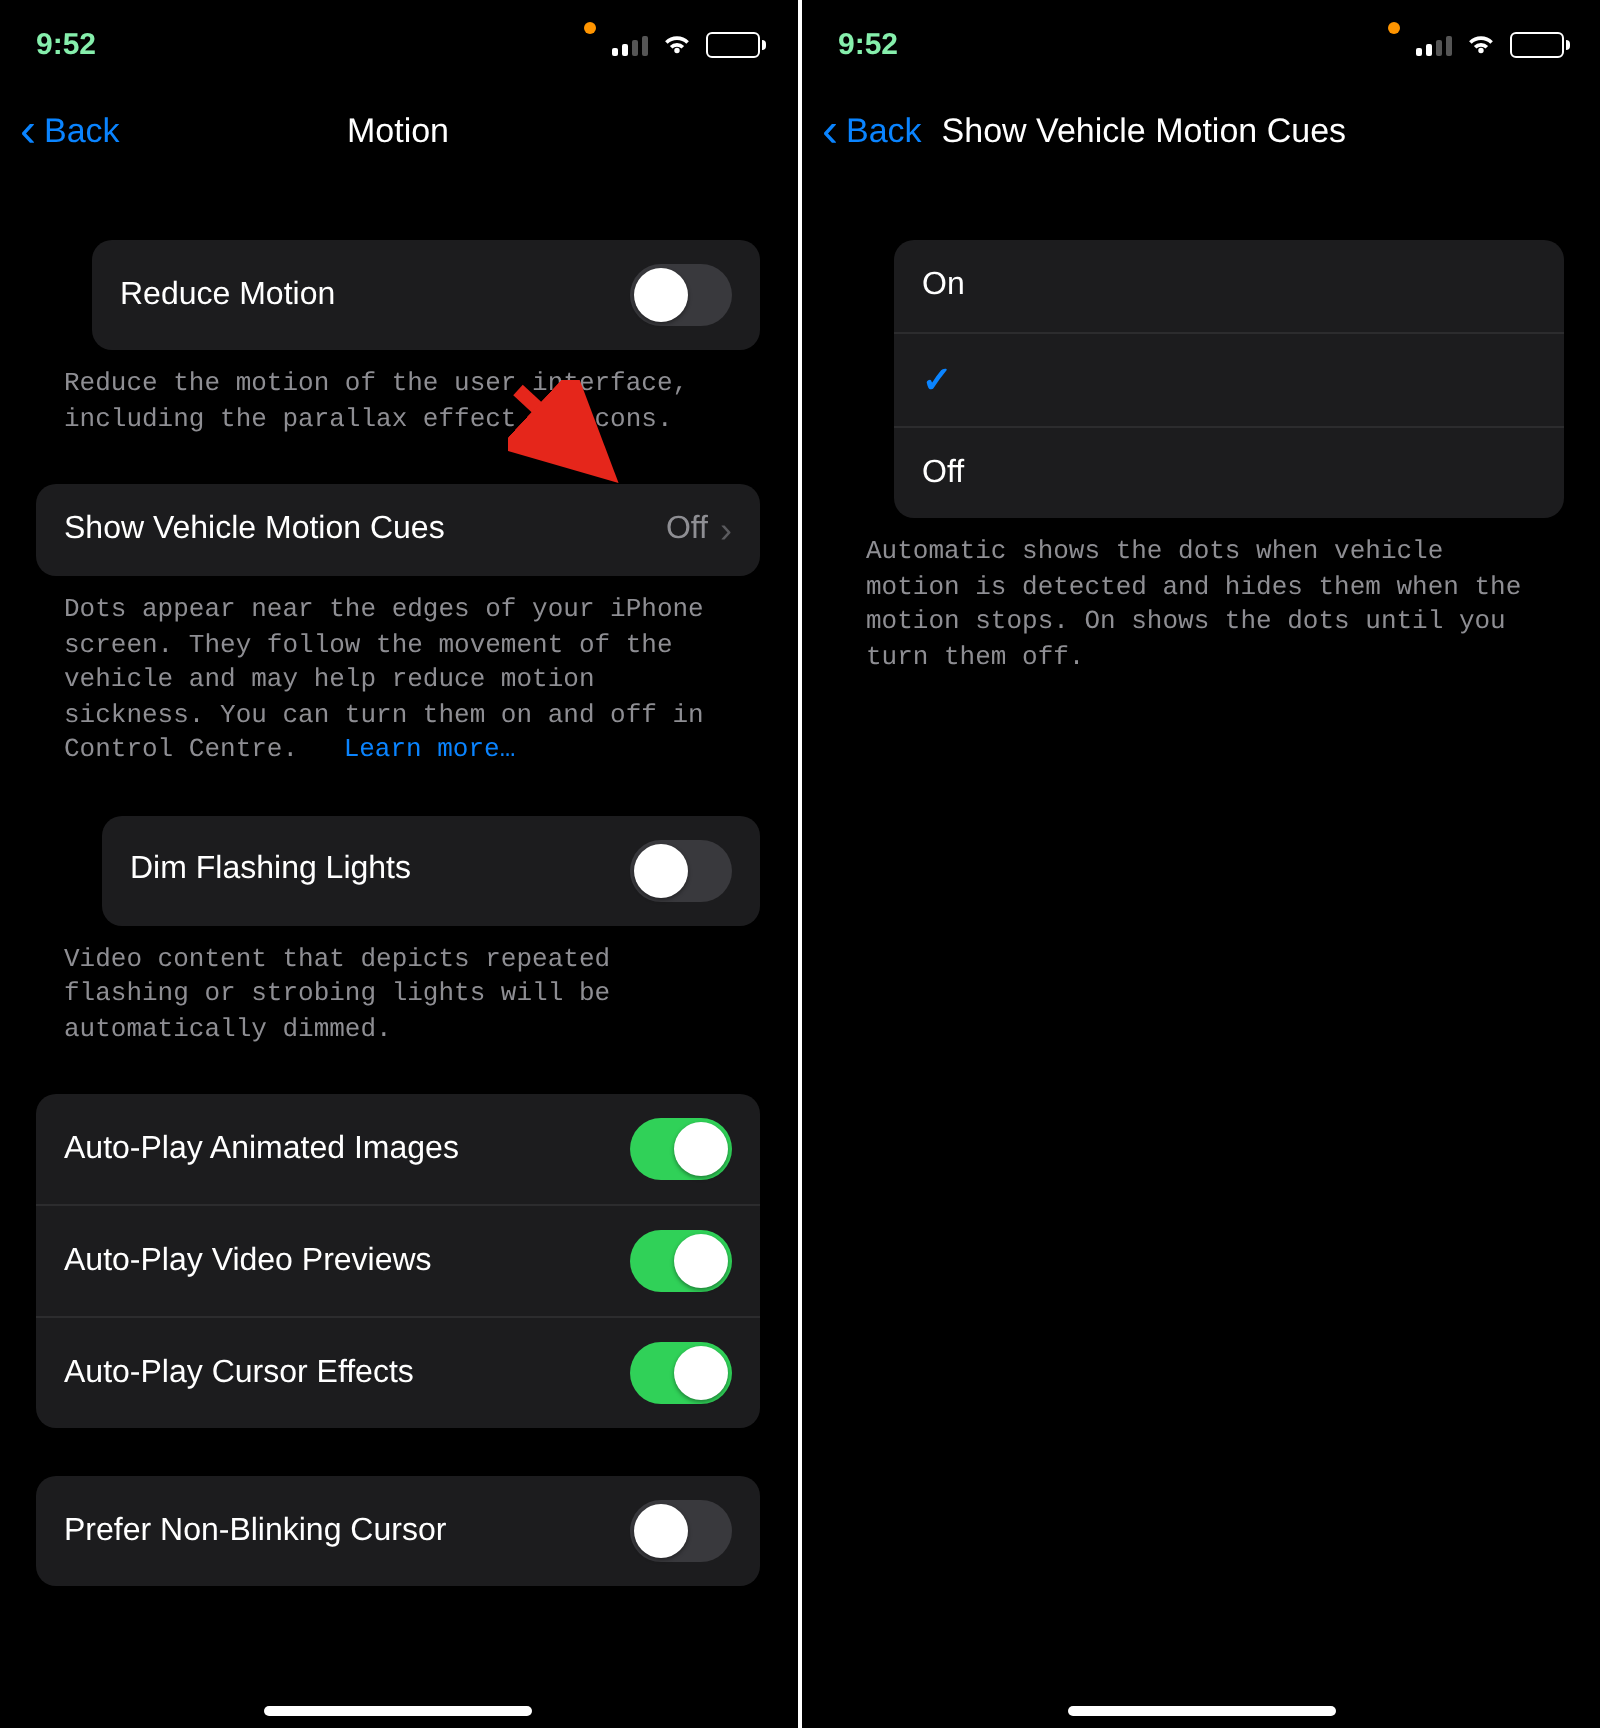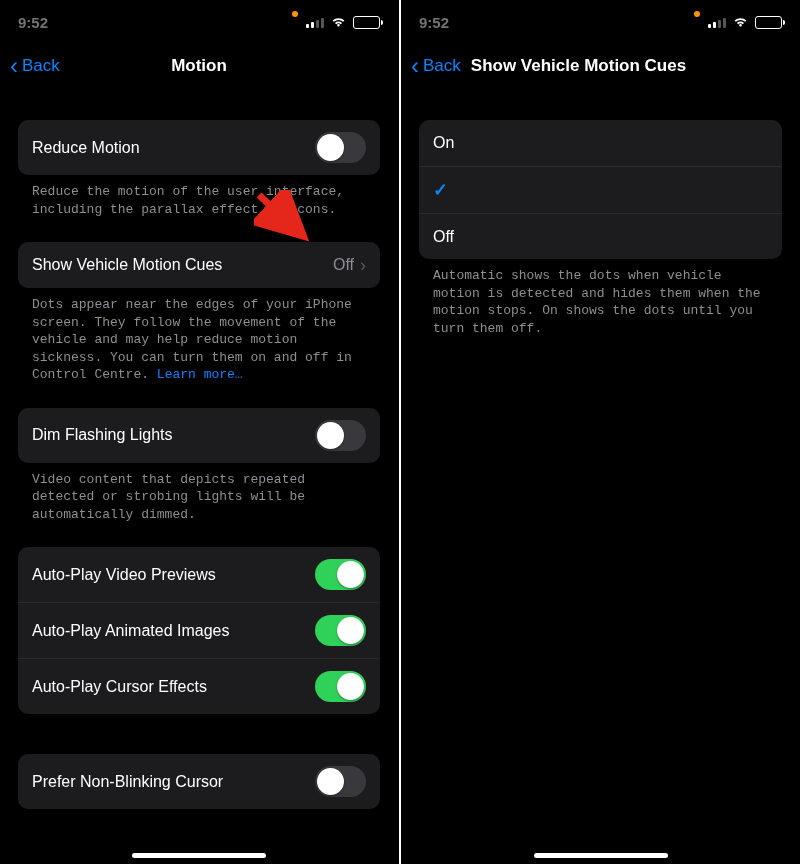--- a/index.html
+++ b/index.html
@@ -12,21 +12,21 @@
   .phone {
     position: absolute; top: 0; width: 399px; height: 864px;
     background: #000; overflow: hidden;
   }
   .phone.left { left: 0; border-right: 1px solid #000; }
   .phone.right { right: 0; }
 
   
   .status {
     height: 44px; display: flex; align-items: center; justify-content: space-between;
-    padding: 0 18px; color: #737373; font-size: 15px; font-weight: 600;
+    padding: 0 18px; color: #86efac; font-size: 15px; font-weight: 600;
   }
   .status-left { width: 80px; }
   .status-right { width: 90px; display: flex; align-items: center; justify-content: flex-end; gap: 6px; }
   .signal {
     display: inline-flex; align-items: flex-end; gap: 2px; height: 12px;
   }
   .signal .bar { width: 3px; background: #555; border-radius: 1px; }
   .signal .bar.on { background: #fff; }
   .signal .b1 { height: 4px; }
   .signal .b2 { height: 6px; }
@@ -51,42 +51,42 @@
   .nav {
     height: 44px; position: relative; display:flex; align-items:center; padding:0 10px;
   }
   .back-btn {
     display:flex; align-items:center; color:#0a84ff; font-size:17px; gap:4px;
     cursor:pointer;
   }
   .back-btn .chev { font-size:24px; line-height:1; font-weight:500; }
   .nav-title {
     position:absolute; left:0; right:0; text-align:center; color:#fff;
-    font-size:17px; font-weight:700; pointer-events:none;
+    font-size:17px; font-weight:400; pointer-events:none;
   }
   .phone.right .nav-title { position:static; flex:1; text-align:left; padding-left:10px; }
 
   
   .content { padding: 18px 18px 0 18px; }
   .group {
     background:#1c1c1e; border-radius:10px; overflow:hidden; margin-top:14px;
   }
-  .group:first-child{ margin-top:14px; }
+  .group:first-child{ margin-top:14px;margin-left:28px; }
   .row {
     min-height:46px; padding:12px 14px; display:flex; align-items:center;
     color:#fff; font-size:16px; cursor:pointer;
   }
   .row + .row { border-top:1px solid #2c2c2e; }
   .row .label { flex:1; }
   .row .value { color:#8e8e93; font-size:16px; margin-right:6px; }
   .chevron { color:#5a5a5e; font-size:18px; line-height:1; }
   .footer {
     color:#8e8e93; font-size:13px; line-height:1.35; padding:8px 14px 0 14px;font-family:Liberation Mono, monospace;
   }
-  .footer a { color:#0a84ff; text-decoration:none; }
+  .footer a { color:#0a84ff; text-decoration:none;margin-left:15px; }
 
   
   .switch {
     width:51px; height:31px; border-radius:31px; position:relative; flex-shrink:0;
   }
   .switch .knob {
     position:absolute; top:2px; width:27px; height:27px; border-radius:50%; background:#fff;
     box-shadow:0 1px 2px rgba(0,0,0,.4);
   }
   .switch.off { background:#39393d; }
@@ -157,52 +157,52 @@
         <div class="row">
           <span class="label">Show Vehicle Motion Cues</span>
           <span class="value">Off</span>
           <span class="chevron">›</span>
         </div>
       </div>
       <div class="footer">
         <span>Dots appear near the edges of your iPhone screen. They follow the movement of the vehicle and may help reduce motion sickness. You can turn them on and off in Control Centre. </span><a href="#">Learn more…</a>
       </div>
 
-      <div class="group" style="margin-top:24px;">
+      <div class="group" style="margin-top:24px;margin-left:33px;">
         <div class="row">
           <span class="label">Dim Flashing Lights</span>
           <span class="switch off">
               <span class="knob"></span>
             </span>
         </div>
       </div>
-      <div class="footer">Video content that depicts repeated detected or strobing lights will be automatically dimmed.</div>
+      <div class="footer">Video content that depicts repeated flashing or strobing lights will be automatically dimmed.</div>
 
       <div class="group" style="margin-top:24px;">
+        <div class="row">
+          <span class="label">Auto-Play Animated Images</span>
+          <span class="switch on">
+              <span class="knob"></span>
+            </span>
+        </div>
         <div class="row">
           <span class="label">Auto-Play Video Previews</span>
           <span class="switch on">
               <span class="knob"></span>
             </span>
         </div>
         <div class="row">
-          <span class="label">Auto-Play Animated Images</span>
-          <span class="switch on">
-              <span class="knob"></span>
-            </span>
-        </div>
-        <div class="row">
           <span class="label">Auto-Play Cursor Effects</span>
           <span class="switch on">
               <span class="knob"></span>
             </span>
         </div>
       </div>
 
-      <div class="group" style="margin-top:40px;">
+      <div class="group" style="margin-top:24px;">
         <div class="row">
           <span class="label">Prefer Non-Blinking Cursor</span>
           <span class="switch off">
               <span class="knob"></span>
             </span>
         </div>
       </div>
 
     </div>
 

